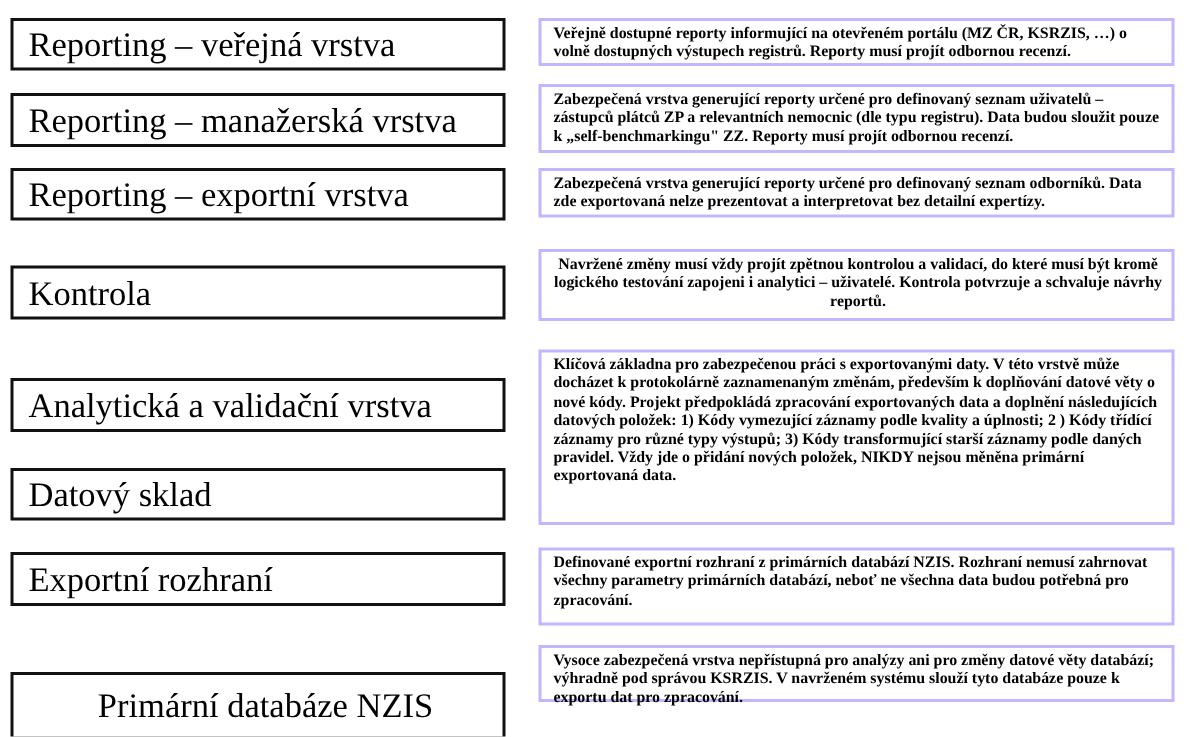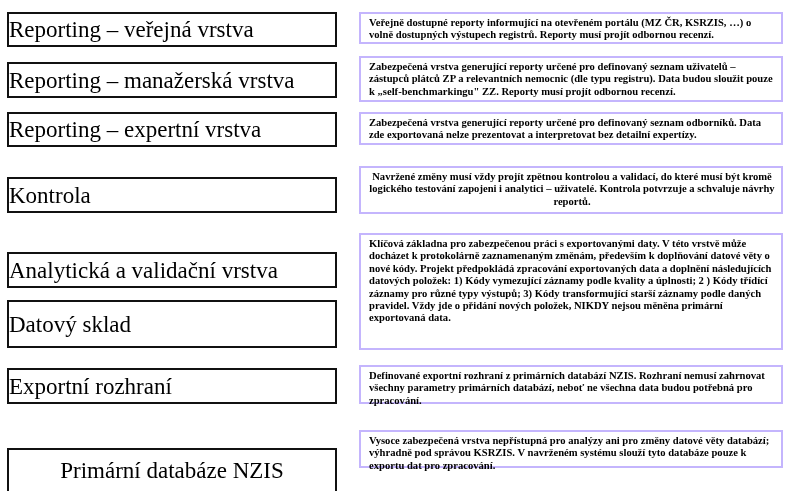--- a/index.html
+++ b/index.html
@@ -2,58 +2,58 @@
 <html><head>
 <meta charset="utf-8">
 <style>
   html, body { margin: 0; padding: 0; background: #ffffff; }
   body { width: 793px; height: 491px; position: relative; overflow: hidden; }
   .lbox {
     position: absolute; left: 7px; width: 330px;
     border: 2px solid #111; background: #fff; box-sizing: border-box;
     font-family: "Liberation Serif", "DejaVu Serif", serif;
     font-size: 23px; color: #000; line-height: 1;
-    display: flex; align-items: center;
+    padding-left: 10px; display: flex; align-items: center;
     white-space: nowrap;
   }
   .rbox {
     position: absolute; left: 359px; width: 424px;
     border: 2px solid #c4b5fd; background: #fff; box-sizing: border-box;
     font-family: "Liberation Serif", "DejaVu Serif", serif;
     font-size: 10.6px; color: #000; line-height: 12.4px;
     padding: 3px 6px 2px 8px; font-weight: bold;
   }
 </style>
 </head>
 <body>
 
 <div class="lbox" style="top:12px;height:35px;">
     <span>Reporting – veřejná vrstva</span>
   </div>
 <div class="lbox" style="top:62px;height:36px;text-align:right;">
     <span>Reporting – manažerská vrstva</span>
   </div>
 <div class="lbox" style="top:112px;height:35px;">
-    <span>Reporting – expertní vrstva</span>
+    <span>Reporting – exportní vrstva</span>
   </div>
 <div class="lbox" style="top:177px;height:36px;">
     <span>Kontrola</span>
   </div>
 <div class="lbox" style="top:252px;height:36px;">
     <span>Analytická a validační vrstva</span>
   </div>
-<div class="lbox" style="top:300px;height:48px;">
+<div class="lbox" style="top:312px;height:35px;">
     <span>Datový sklad</span>
   </div>
 <div class="lbox" style="top:368px;height:36px;">
     <span>Exportní rozhraní</span>
   </div>
 <div class="lbox" style="top:448px;height:45px;justify-content:center;">
     <span>Primární databáze NZIS</span>
   </div>
 
 <div class="rbox" style="top:12px;height:32px;">Veřejně dostupné reporty informující na otevřeném portálu (MZ ČR, KSRZIS, …) o volně dostupných výstupech registrů. Reporty musí projít odbornou recenzí.</div>
 <div class="rbox" style="top:56px;height:46px;">Zabezpečená vrstva generující reporty určené pro definovaný seznam uživatelů – zástupců plátců ZP a relevantních nemocnic (dle typu registru). Data budou sloužit pouze k „self-benchmarkingu" ZZ. Reporty musí projít odbornou recenzí.</div>
 <div class="rbox" style="top:112px;height:33px;">Zabezpečená vrstva generující reporty určené pro definovaný seznam odborníků. Data zde exportovaná nelze prezentovat a interpretovat bez detailní expertízy.</div>
 <div class="rbox" style="top:166px;height:48px;text-align:center;">Navržené změny musí vždy projít zpětnou kontrolou a validací, do které musí být kromě logického testování zapojeni i analytici – uživatelé. Kontrola potvrzuje a schvaluje návrhy reportů.</div>
 <div class="rbox" style="top:233px;height:117px;">Klíčová základna pro zabezpečenou práci s exportovanými daty. V této vrstvě může docházet k protokolárně zaznamenaným změnám, především k doplňování datové věty o nové kódy. Projekt předpokládá zpracování exportovaných data a doplnění následujících datových položek: 1) Kódy vymezující záznamy podle kvality a úplnosti; 2 ) Kódy třídící záznamy pro různé typy výstupů; 3) Kódy transformující starší záznamy podle daných pravidel. Vždy jde o přidání nových položek, NIKDY nejsou měněna primární exportovaná data.</div>
-<div class="rbox" style="top:365px;height:39px;">Definované exportní rozhraní z primárních databází NZIS. Rozhraní nemusí zahrnovat všechny parametry primárních databází, neboť ne všechna data budou potřebná pro zpracování.</div>
+<div class="rbox" style="top:365px;height:52px;">Definované exportní rozhraní z primárních databází NZIS. Rozhraní nemusí zahrnovat všechny parametry primárních databází, neboť ne všechna data budou potřebná pro zpracování.</div>
 <div class="rbox" style="top:430px;height:38px;">Vysoce zabezpečená vrstva nepřístupná pro analýzy ani pro změny datové věty databází; výhradně pod správou KSRZIS. V navrženém systému slouží tyto databáze pouze k exportu dat pro zpracování.</div>
 
 </body></html>

